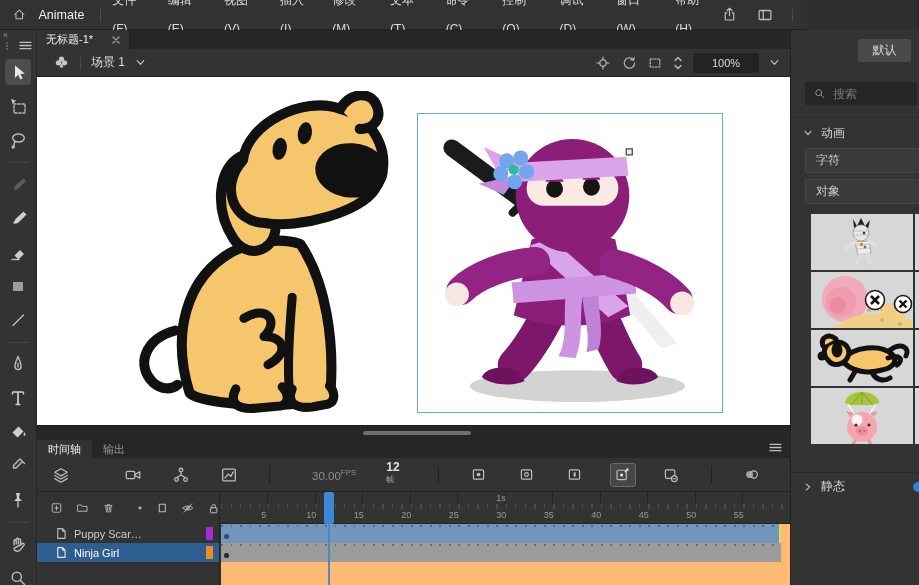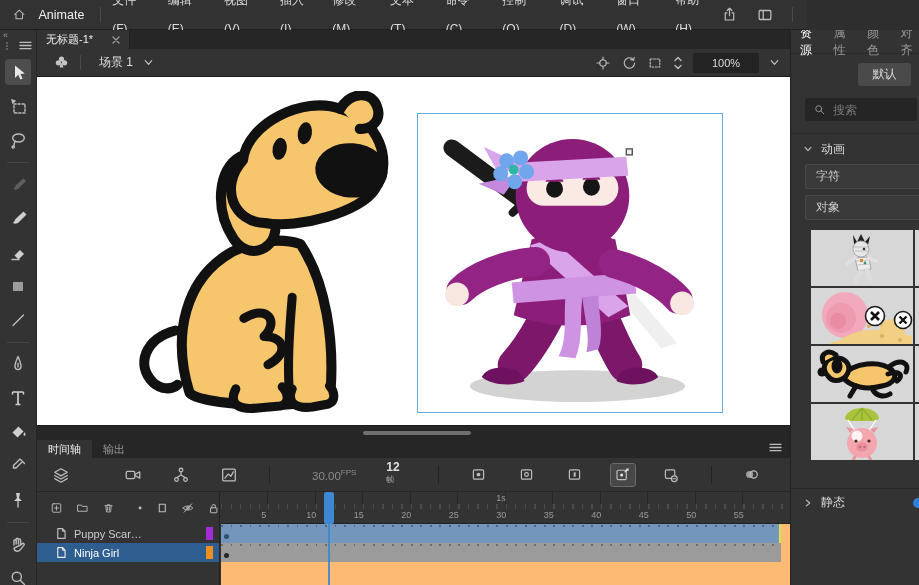--- a/index.html
+++ b/index.html
@@ -31,21 +31,21 @@
   .tool.active { background:#4d4d4d; }
   .tdiv { width:22px; height:1px; background:#454545; margin-top:9px; flex:none; }
   
   #tabstrip { position:absolute; left:37px; top:30px; width:753px; height:19px;
     background:#262626; display:flex; }
   .doctab { background:#333333; height:19px; display:flex; align-items:center;
     padding:0 9px; gap:19px; font-size:11px; color:#eeeeee; border-right:1px solid #1f1f1f; }
   #scenebar { position:absolute; left:37px; top:49px; width:753px; height:28px;
     background:#333333; border-bottom:1px solid #1c1c1c;
     display:flex; align-items:center; padding:0 10px 0 16px; gap:10px; }
-  #scenebar .scene-label { color:#dddddd; margin-left:8px; }
+  #scenebar .scene-label { color:#dddddd; margin-left:0; }
   #scenebar .spacer { flex:1; }
   .zoombox { width:66px; height:20px; background:#232323; border-radius:2px;
     display:flex; align-items:center; justify-content:center; color:#dddddd; font-size:11px; }
   
   #canvas { position:absolute; left:37px; top:77px; width:753px; height:348px;
     background:#ffffff; overflow:hidden; }
   #puppy { position:absolute; left:90px; top:14px; width:272px; height:322px; }
   #ninja-wrap { position:absolute; left:380px; top:36px; width:306px; height:300px;
     border:1px solid #63acde; }
   #hscroll { position:absolute; left:37px; top:425px; width:753px; height:15px;
@@ -96,21 +96,21 @@
   #playhead-line { position:absolute; left:107px; top:32px; width:2px; height:61px; background:rgba(61,135,211,.9); }
   
   #rightpanel { position:absolute; left:790px; top:30px; width:129px; height:555px;
     background:#333333; border-left:1px solid #222222; overflow:hidden; }
   #rp-tabs { height:24px; display:flex; align-items:center; gap:15px; padding-left:9px;
     border-bottom:1px solid #2a2a2a; font-size:12px; color:#999999; }
   #rp-tabs .rtab.active { color:#ffffff; }
   #rp-default { height:40px; display:flex; align-items:center; justify-content:flex-end; padding-right:8px; }
   #btn-default { width:53px; height:23px; background:#4a4a4a; border:none; border-radius:3px;
     color:#dddddd; font-size:12px; font-family:inherit;margin-left:32px; }
-  #rp-search { margin:4px 0 0 14px; width:112px; height:23px; background:#252525; border-radius:2px;
+  #rp-search { margin:12px 0 0 14px; width:112px; height:23px; background:#252525; border-radius:2px;
     display:flex; align-items:center; gap:7px; padding-left:8px; }
   #rp-search input { background:transparent; border:none; outline:none; color:#cccccc;
     font-size:12px; font-family:inherit; width:70px; }
   #rp-search input::placeholder { color:#777777; }
   .rp-div { height:1px; background:#2a2a2a; margin-top:12px; }
   .rp-sec { height:30px; display:flex; align-items:center; gap:8px; padding-left:12px; color:#dddddd; }
   .cat-btn { display:block; margin:0 0 6px 14px; width:120px; height:25px; background:#3a3a3a;
     border:1px solid #484848; border-radius:2px; color:#cccccc; font-size:12px; font-family:inherit;
     text-align:left; padding-left:10px; }
   #thumbs { position:relative; margin:10px 0 0 20px; width:103px; }
@@ -574,26 +574,20 @@
         <div class="tickdots"></div>
         <div class="kdot"></div>
       </div>
       <div id="playhead-marker"></div>
       <div id="playhead-line"></div>
     </div>
   </div>
 </div>
 
 <div id="rightpanel">
-  <div id="rp-tabs">
-    <span class="rtab active">资源</span>
-    <span class="rtab">属性</span>
-    <span class="rtab">颜色</span>
-    <span class="rtab">对齐</span>
-  </div>
   <div id="rp-default">
     <button id="btn-default">默认</button>
   </div>
   <div id="rp-search">
     <svg class="ic" width="13" height="13" viewBox="0 0 20 20">
       <circle cx="8.8" cy="8.8" r="4.6" stroke="#999999"></circle>
         <path d="M12.2 12.2 L16.5 16.5" stroke="#999999"></path>
     </svg>
     <input type="text" placeholder="搜索" style="">
   </div>

